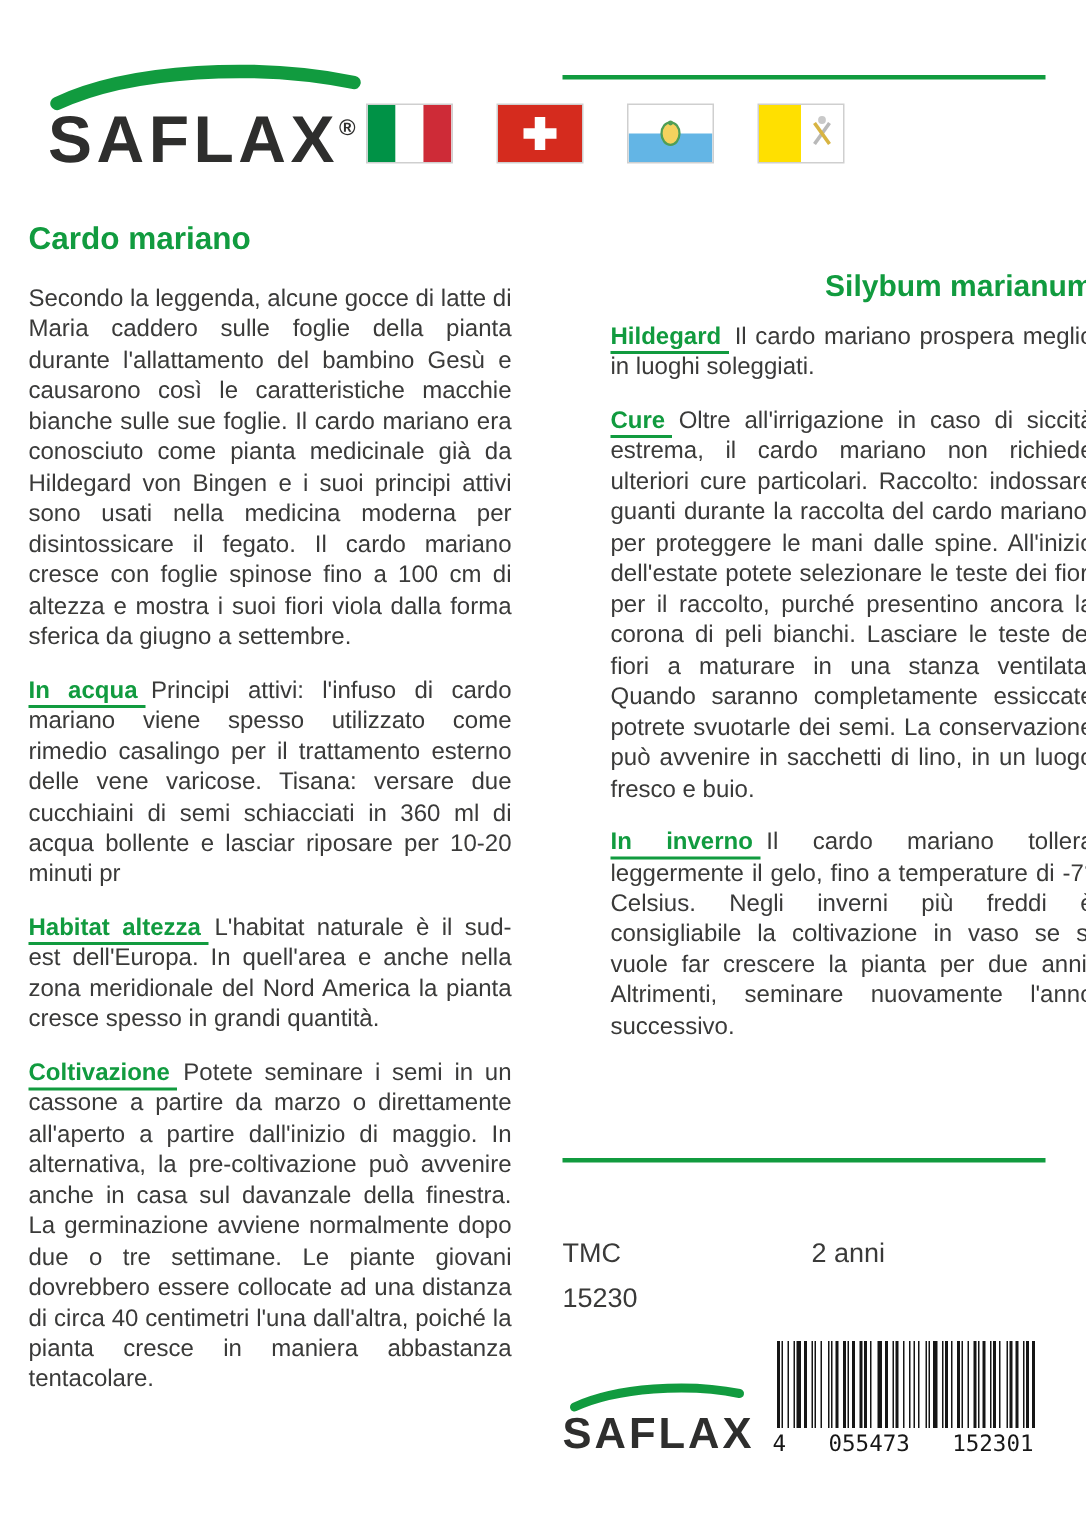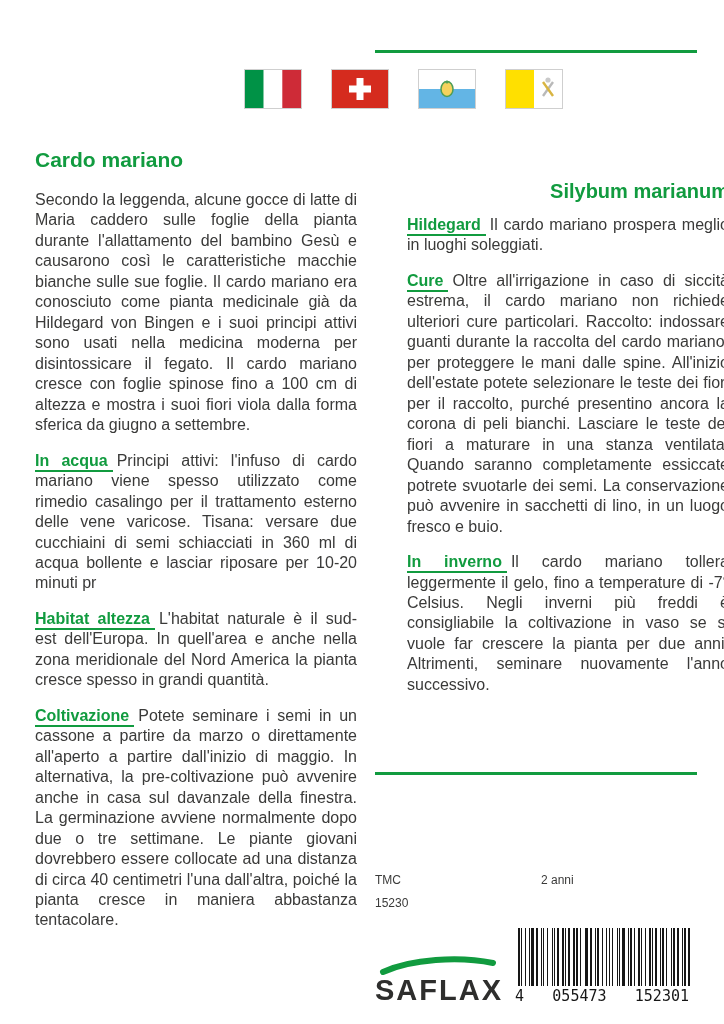--- a/index.html
+++ b/index.html
@@ -16,53 +16,61 @@
   }
   .logo{position:absolute;left:32px;top:40px;width:215px;}
   .logo svg{display:block;}
   .brand{
     font-size:44px;font-weight:700;letter-spacing:3px;color:#2e2e2d;line-height:1;margin-top:-2px;
   }
   .brand sup{font-size:15px;font-weight:700;vertical-align:18px;letter-spacing:0;}
   .flags{position:absolute;left:245px;top:70px;display:flex;gap:31px;}
   .flag{width:56px;height:38px;outline:1px solid #cfcfcf;box-sizing:border-box;display:block;}
   
-  .col-left{position:absolute;left:35px;top:148px;width:322px;}
+  .col-left{position:absolute;left:19px;top:148px;width:322px;}
   .col-right{position:absolute;left:375px;top:180px;width:322px;margin-left:32px;}
   .page-title{font-size:21px;font-weight:bold;color:#119b3f;margin:0 0 18px 0;}
   .latin-title{font-size:20px;font-weight:bold;color:#119b3f;margin:0 0 12px 0;text-align:right;}
   .para{font-size:16px;line-height:1.28;text-align:justify;margin:0 0 15px 0;}
   .sec-head{
     color:#119b3f;font-weight:bold;border-bottom:2px solid #119b3f;
     padding-right:5px;padding-bottom:1px;margin-right:4px;
   }
   
   .bottom-block{position:absolute;left:375px;top:772px;width:322px;}
   .bottom-rule{width:322px;height:3px;background:#119b3f;}
-  .info-rows{margin-top:98px;font-size:12px;}
+  .info-rows{margin-top:50px;font-size:18px;}
   .info-row{display:grid;grid-template-columns:166px 1fr;margin-bottom:9px;}
   .footer{display:flex;justify-content:space-between;align-items:flex-end;margin-top:18px;}
   .footer-logo{width:126px;}
   .footer-logo svg{display:block;margin-left:4px;}
   .footer-brand{font-size:29px;font-weight:700;letter-spacing:2px;color:#2e2e2d;line-height:1;}
   .barcode{width:182px;}
   .barcode-bars{height:58px;display:flex;align-items:stretch;padding:0 3px;}
   .barcode-bars span{background:#161616;display:block;height:100%;}
   .barcode-digits{
     display:flex;justify-content:space-between;font-family:"DejaVu Sans Mono",monospace;
     font-size:15px;color:#161616;margin-top:1px;padding-right:8px;
   }
 </style>
 </head>
 <body>
 
 <div class="page">
 
   <div class="top-rule"></div>
 
+  <div class="logo">
+    <span>
+      <svg width="210" height="34" viewBox="0 0 210 34">
+        <path d="M6 29 C 55 6, 140 2, 204 15" stroke="#119b3f" stroke-width="9" fill="none" stroke-linecap="round"></path>
+      </svg>
+    </span>
+    <div class="brand"><span>SAFLAX</span><sup>®</sup></div>
+  </div>
 
   <div class="flags">
     <svg class="flag" viewBox="0 0 56 38">
       <rect x="0" y="0" width="18.7" height="38" fill="#009246"></rect>
       <rect x="18.7" y="0" width="18.6" height="38" fill="#ffffff"></rect>
       <rect x="37.3" y="0" width="18.7" height="38" fill="#ce2b37"></rect>
     </svg>
     <svg class="flag" viewBox="0 0 56 38">
       <rect x="0" y="0" width="56" height="38" fill="#d52b1e"></rect>
       <rect x="24.5" y="8" width="7" height="22" fill="#ffffff"></rect>

